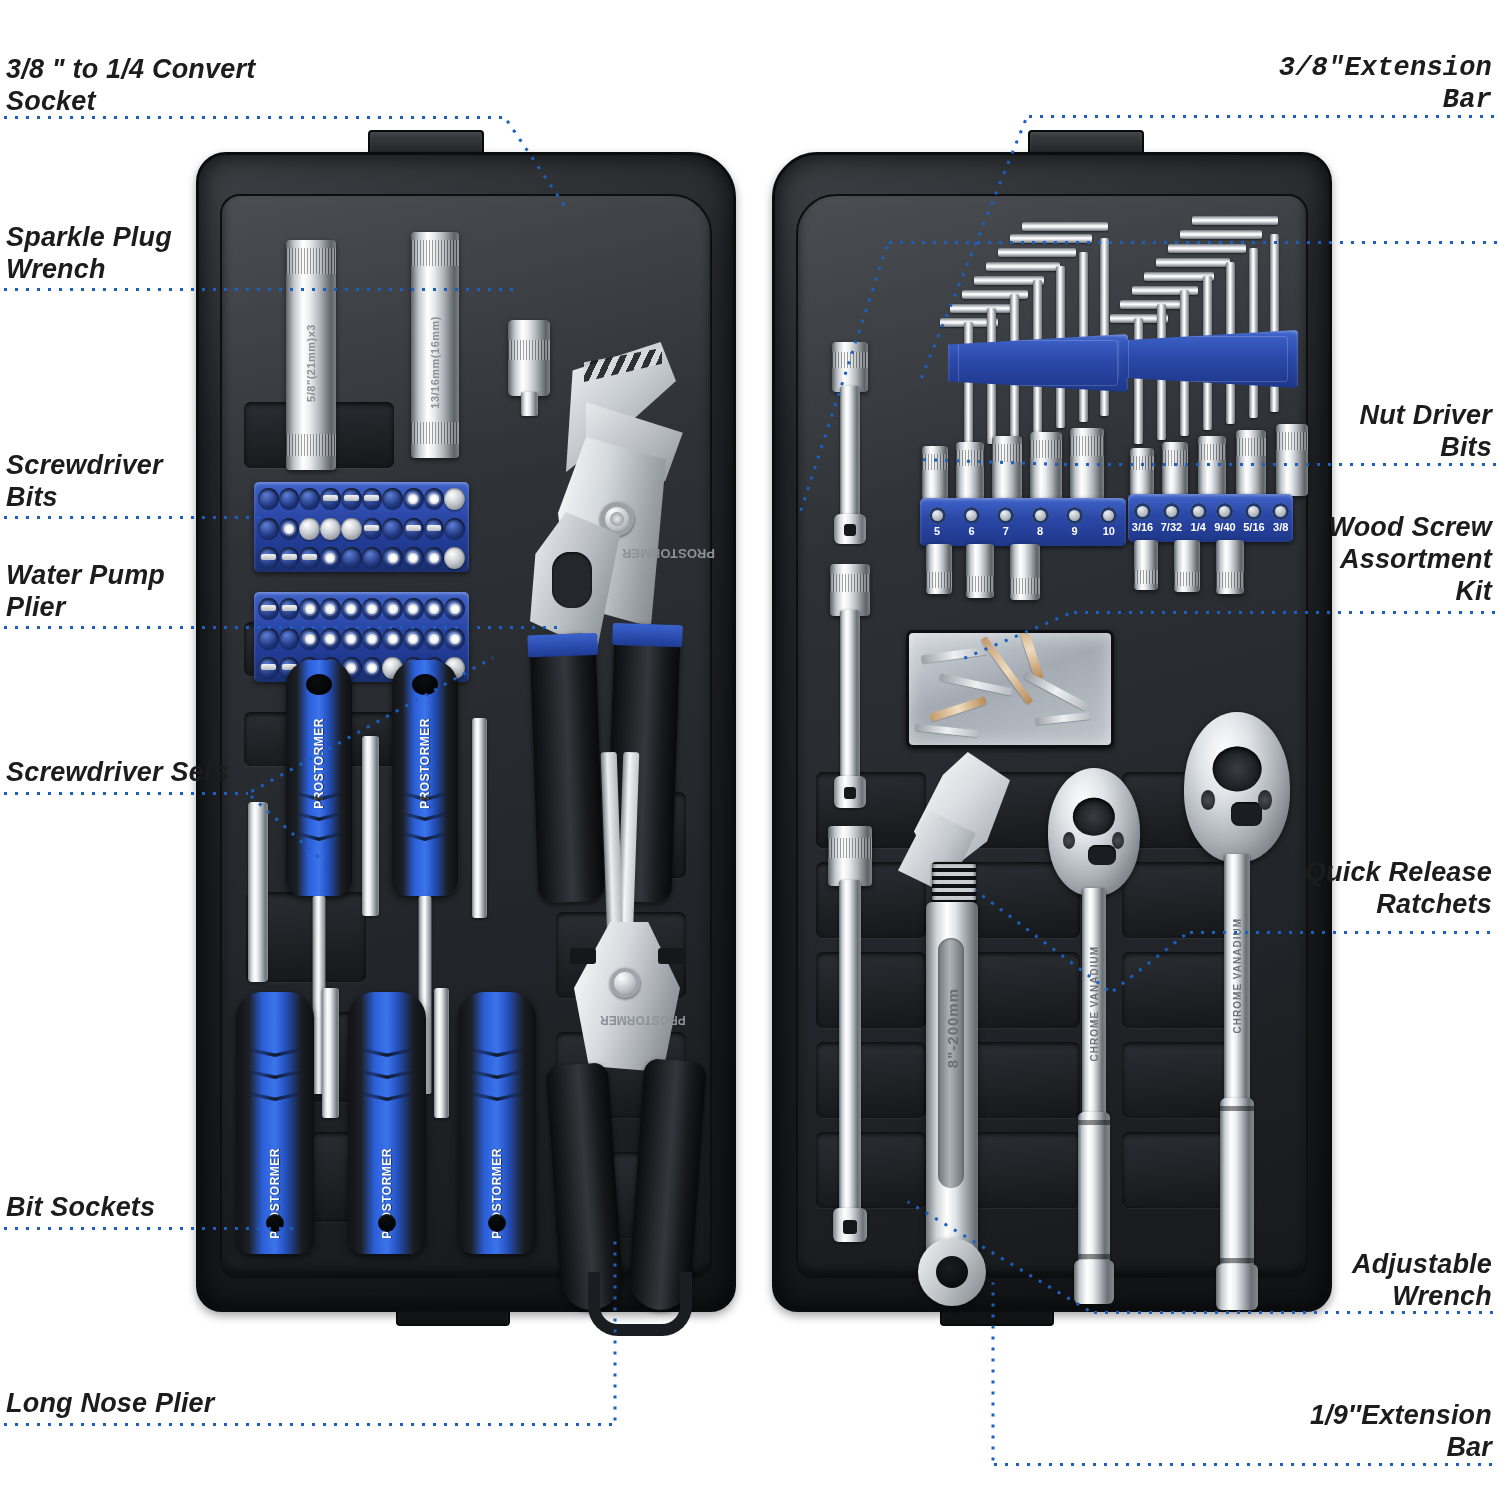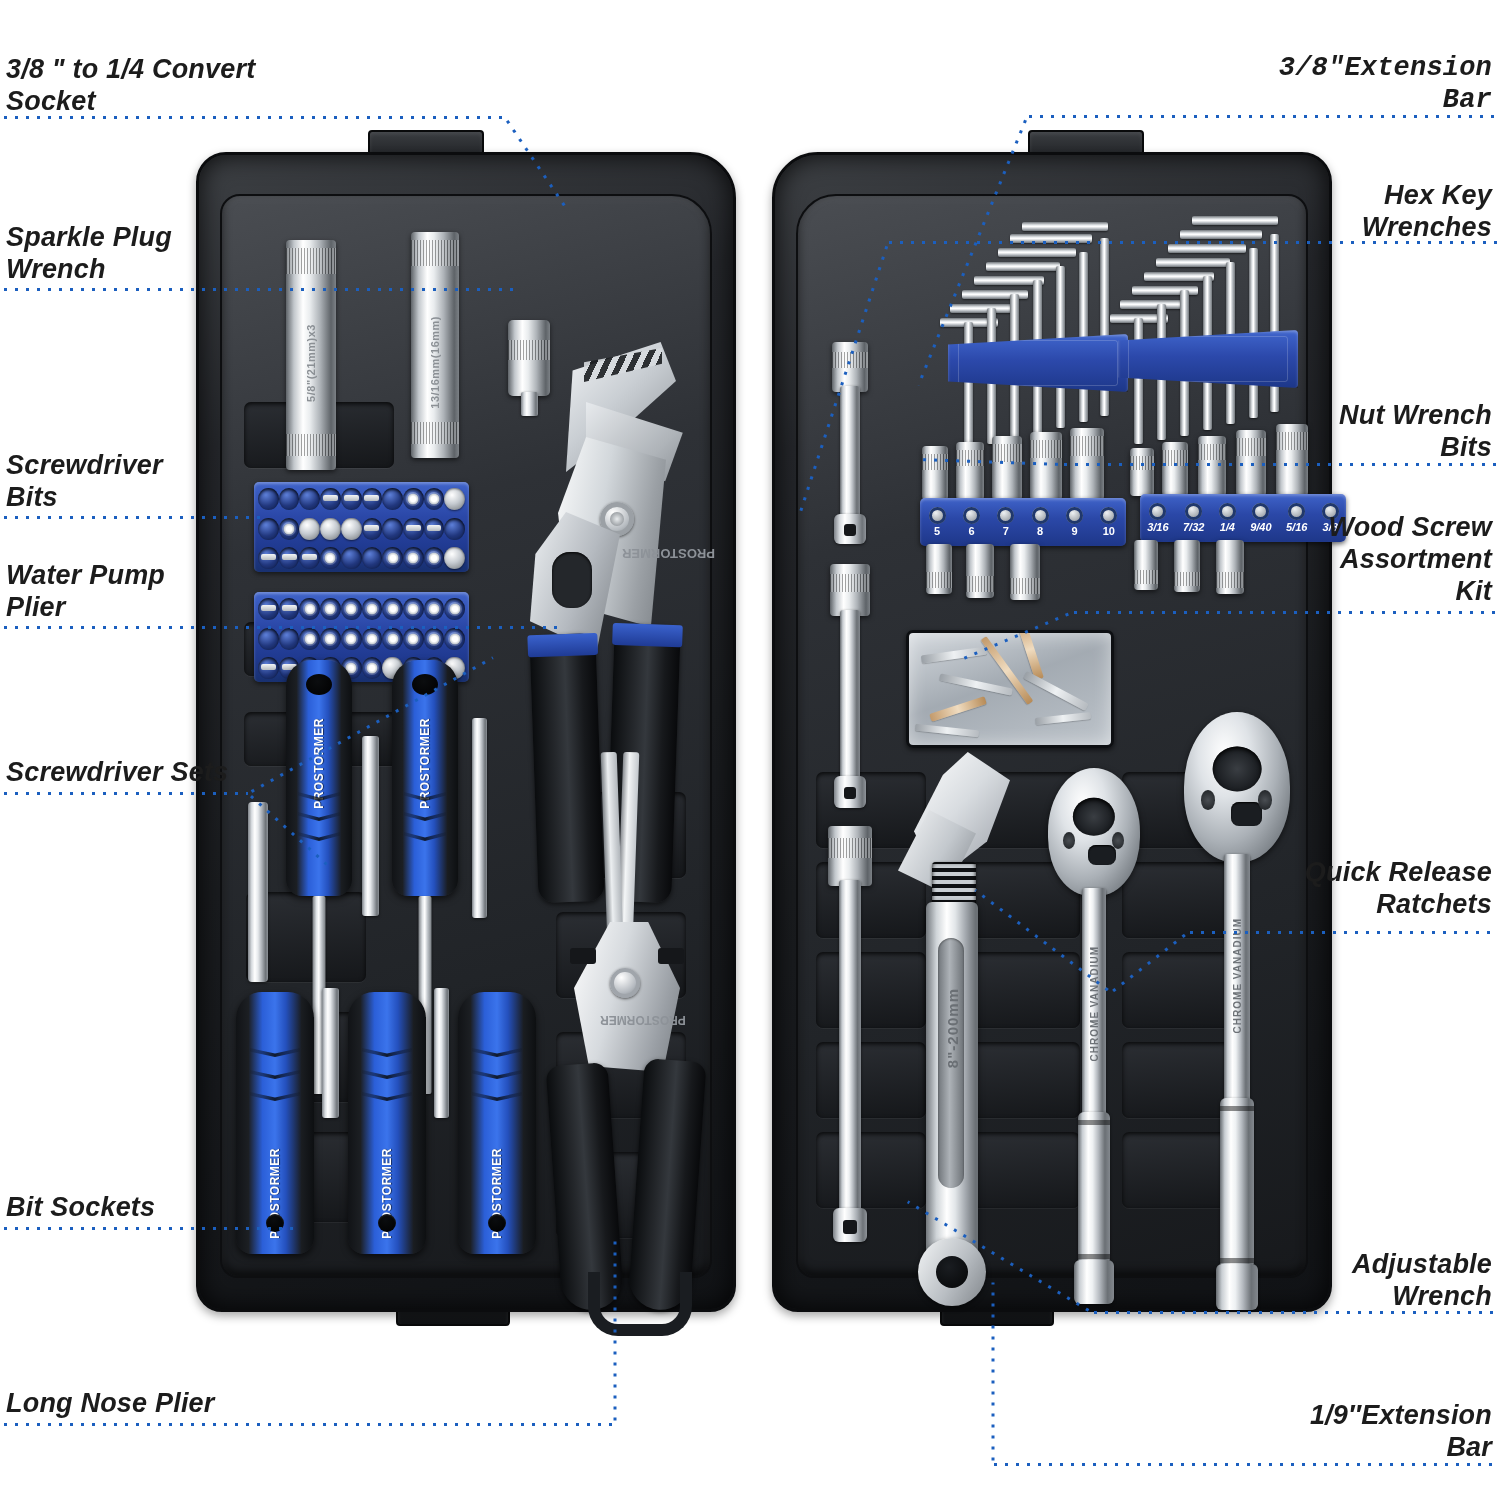--- a/index.html
+++ b/index.html
@@ -633,21 +633,21 @@
         </div>
       <div class="socket" style="left:70px;top:-2px;width:28px;height:60px;">
           <div class="knurl" style="top:8px;height:16px;"></div>
         </div>
       <div class="socket" style="left:108px;top:-8px;width:30px;height:66px;">
           <div class="knurl" style="top:8px;height:18px;"></div>
         </div>
       <div class="socket" style="left:148px;top:-14px;width:32px;height:72px;">
           <div class="knurl" style="top:8px;height:18px;"></div>
         </div>
-      <div class="sizebar" style="left:12px;top:56px;width:206px;height:48px;font-style:italic;">
+      <div class="sizebar" style="left:0;top:56px;width:165px;height:48px;">
         <span class="szcell">
           <span class="szring"></span>
           <span class="szlabel">3/16</span>
         </span>
         <span class="szcell">
           <span class="szring"></span>
           <span class="szlabel">7/32</span>
         </span>
         <span class="szcell">
           <span class="szring"></span>
@@ -878,24 +878,22 @@
   <div class="lbl left" style="left:6px;top:560px;width:280px;">Water Pump
 Plier</div>
 
   <div class="lbl left" style="left:6px;top:1192px;width:280px;">Bit Sockets</div>
 
   <div class="lbl left" style="left:6px;top:1388px;width:320px;">Long Nose Plier</div>
 
   <div class="lbl right" style="right:6px;top:53px;width:330px;font-family:Liberation Mono, monospace;">3/8″Extension
 Bar</div>
 
-  <div class="lbl right" style="right:6px;top:180px;width:330px;">Hex Key
-Wrenches</div>
-
-  <div class="lbl right" style="right:6px;top:400px;width:330px;">Nut Wrench
+
+  <div class="lbl right" style="right:6px;top:400px;width:330px;">Nut Driver
 Bits</div>
 
   <div class="lbl right" style="right:6px;top:512px;width:330px;">Wood Screw
 Assortment
 Kit</div>
 
   <div class="lbl right" style="right:6px;top:1249px;width:330px;">Adjustable
 Wrench</div>
 
   <div class="lbl right" style="right:6px;top:857px;width:340px;">Quick Release

